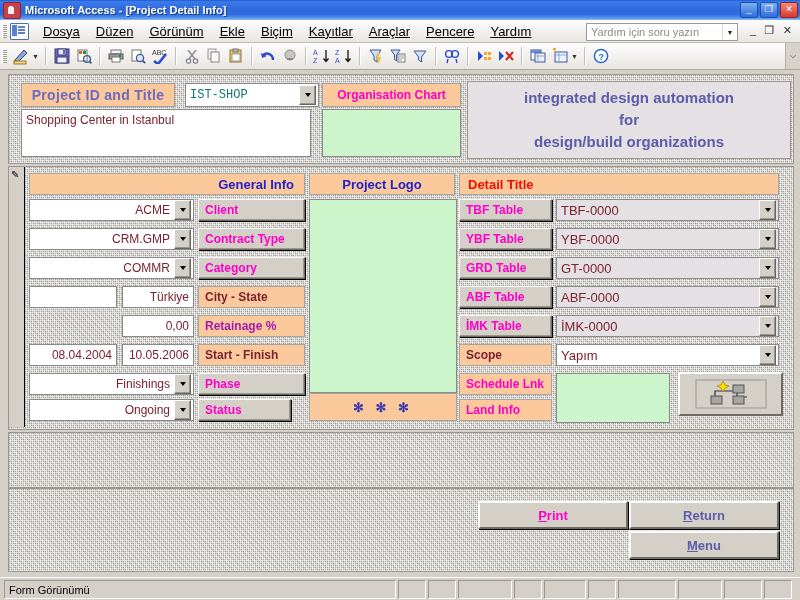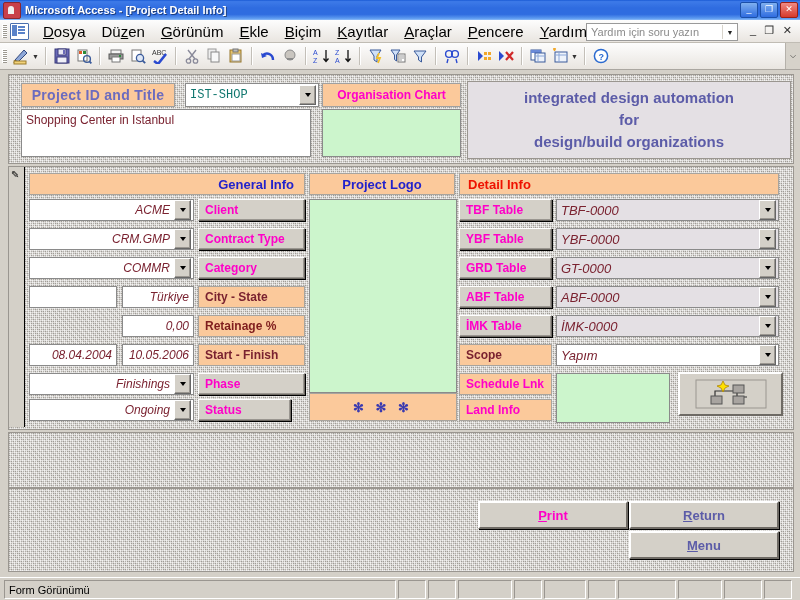--- a/index.html
+++ b/index.html
@@ -48,21 +48,21 @@
     background:repeating-linear-gradient(to bottom,#fff 0 1px,#9c9890 1px 2px);
     border-left:1px solid #fff;flex:0 0 auto;}
   .menu-app-icon{
     width:17px;height:15px;margin-right:6px;flex:0 0 auto;
     background:#fff;border:1px solid #4a6fae;border-radius:1px;position:relative;
   }
   .menu-app-icon:before{content:"";position:absolute;left:1px;top:1px;width:5px;height:11px;background:#5a82c8;}
   .menu-app-icon:after{content:"";position:absolute;left:7px;top:2px;width:7px;height:2px;
     background:#5a82c8;box-shadow:0 3px 0 #5a82c8,0 6px 0 #5a82c8;}
   .menu-item{
-    padding:3px 8px;color:#000;font-size:15px;white-space:nowrap;cursor:default;
+    padding:3px 8px;color:#000;font-size:13px;white-space:nowrap;cursor:default;text-decoration:underline;
   }
   .menu-item u{text-decoration:underline;}
   #ask-box{
     position:absolute;right:62px;top:3px;width:150px;height:16px;
     background:#fff;border:1px solid #9a9a9a;display:flex;align-items:center;gap:14px;
   }
   #ask-box .ask-txt{flex:1;padding-left:4px;color:#8a8a8a;font-size:11px;white-space:nowrap;overflow:hidden;}
   #ask-box .ask-arrow{
     width:14px;height:14px;border-left:1px solid #d8d4cc;
     display:flex;align-items:center;justify-content:center;font-size:7px;color:#222;
@@ -150,21 +150,21 @@
     position:absolute;left:0;top:0;width:15px;height:260px;
     background:#d4d0c8;border-right:1px solid #000;
   }
   #rec-sel .pencil{
     position:absolute;left:2px;top:2px;width:11px;height:11px;
     font-size:10px;color:#000;line-height:11px;
   }
   
   .txtbox{
     position:absolute;background:#fff;border:1px solid #8a8a8a;
-    display:flex;align-items:center;box-sizing:border-box;font-style:italic;
+    display:flex;align-items:center;box-sizing:border-box;
   }
   .txtbox .val{flex:1;text-align:right;padding-right:4px;color:#7a2230;font-size:12px;white-space:nowrap;overflow:hidden;}
   .txtbox.lgray{background:#e4e0e4;}
   .txtbox .valL{flex:1;text-align:left;padding-left:4px;color:#7a2230;font-size:13px;white-space:nowrap;overflow:hidden;}
   .lbl{
     position:absolute;box-sizing:border-box;
     display:flex;align-items:center;
   }
   .lbl span{padding-left:6px;font-weight:bold;font-size:12px;white-space:nowrap;}
   .lbl.raised{
@@ -472,21 +472,21 @@
       <div class="pencil">✎</div>
     </div>
 
     <div class="sec-hdr" style="left:300px;top:6px;width:146px;height:22px;justify-content:center;">
       <span style="color:#2222cc;">Project Logo</span>
     </div>
     <div class="sec-hdr" style="left:20px;top:6px;width:276px;height:22px;justify-content:flex-end;padding-right:10px;">
       <span style="color:#2222cc;">General Info</span>
     </div>
     <div class="sec-hdr" style="left:450px;top:6px;width:320px;height:22px;">
-      <span style="color:#ee1100;padding-left:8px;">Detail Info</span>
+      <span style="color:#ee1100;padding-left:8px;">Detail Title</span>
     </div>
 
     <div id="logo-box" style="left:300px;top:32px;width:146px;height:192px;"></div>
     <div id="logo-stars" style="left:300px;top:226px;width:146px;height:26px;">✻ ✻ ✻</div>
 
     <div class="txtbox" style="left:20px;top:32px;width:165px;height:22px;">
       <div class="val">ACME</div>
       <div class="dd-arrow">
           <i></i>
         </div>
@@ -522,21 +522,21 @@
       <div class="val">Türkiye</div>
     </div>
     <div class="lbl flat-orange" style="left:189px;top:119px;width:107px;height:22px;">
       <span style="color:#7a2230;">City - State</span>
     </div>
 
     <div class="txtbox" style="left:113px;top:148px;width:72px;height:22px;">
       <div class="val">0,00</div>
     </div>
     <div class="lbl flat-orange" style="left:189px;top:148px;width:107px;height:22px;">
-      <span style="color:#7f1d1d;">Retainage %</span>
+      <span style="color:#a21caf;">Retainage %</span>
     </div>
 
     <div class="txtbox" style="left:20px;top:177px;width:88px;height:22px;">
       <div class="val">08.04.2004</div>
     </div>
     <div class="txtbox" style="left:113px;top:177px;width:72px;height:22px;">
       <div class="val">10.05.2006</div>
     </div>
     <div class="lbl flat-orange" style="left:189px;top:177px;width:107px;height:22px;">
       <span style="color:#7a2230;">Start - Finish</span>

